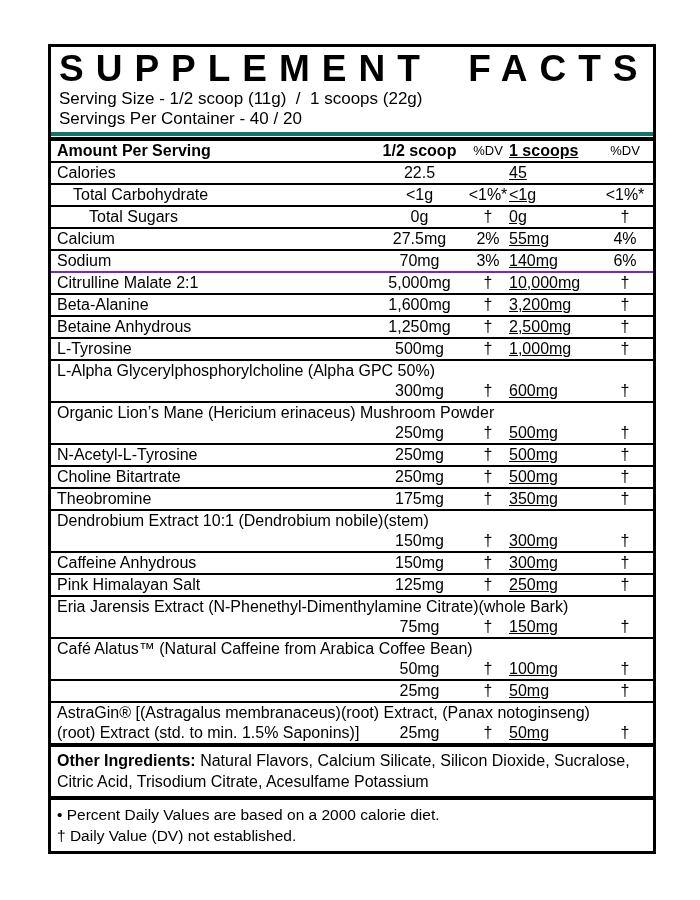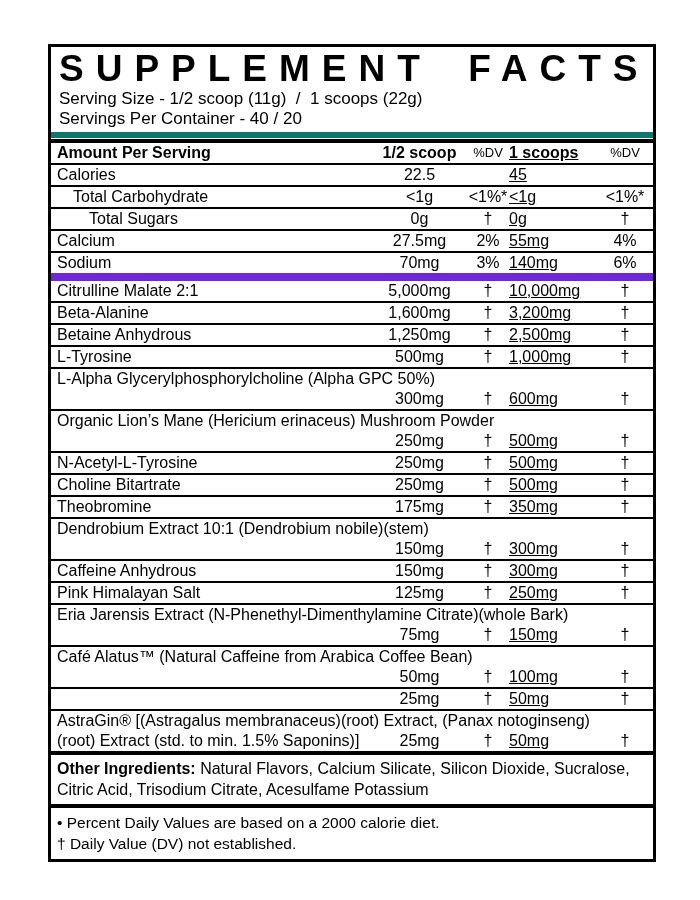--- a/index.html
+++ b/index.html
@@ -11,21 +11,21 @@
     position: relative;
   }
   .label {
     position: absolute;
     left: 48px; top: 44px;
     width: 608px;
     border: 3px solid #000;
     background: #fff;
   }
   
-  .panel-header { padding: 2px 8px 3px 8px; border-bottom: 6px solid #0f766e; }
+  .panel-header { padding: 2px 8px 3px 8px; border-bottom: 4px solid #0f766e; }
   .panel-title {
     font-size: 37px; font-weight: bold;
     letter-spacing: 12px; word-spacing: 14px;
     line-height: 40px; white-space: nowrap;
   }
   .serving-line { font-size: 17px; line-height: 20px; white-space: pre-wrap; }
   .gapbar { height: 5px; border-bottom: 4px solid #000; }
   
   .row {
     display: grid;
@@ -39,21 +39,21 @@
   .row .name  { grid-column: 1; padding-left: 6px; white-space: nowrap; }
   .row .name2 { grid-column: 1; padding-left: 6px; white-space: nowrap; }
   .row .amt1 { grid-column: 2; text-align: center; }
   .row .dv1  { grid-column: 3; text-align: center; }
   .row .amt2 { grid-column: 4; text-align: left; text-decoration: underline; }
   .row .dv2  { grid-column: 5; text-align: center; }
   .row.two-line .name { grid-column: 1 / -1; }
   .cols-header .name, .cols-header .amt1, .cols-header .amt2 { font-weight: bold; }
   .cols-header .dv1, .cols-header .dv2 { font-size: 13px; }
   .section .row:last-child { border-bottom: none; }
-  .section + .section { border-top: 8px solid #6d28d9; }
+  .section + .section { border-top: 2px solid #6d28d9; }
   
   .other-ingredients {
     border-top: 4px solid #000;
     padding: 3px 8px 4px 6px;
     font-size: 16px; line-height: 21px;
   }
   .other-ingredients .oi-label { font-weight: bold; }
   .footnotes {
     border-top: 4px solid #000;
     padding: 4px 8px 5px 6px;

